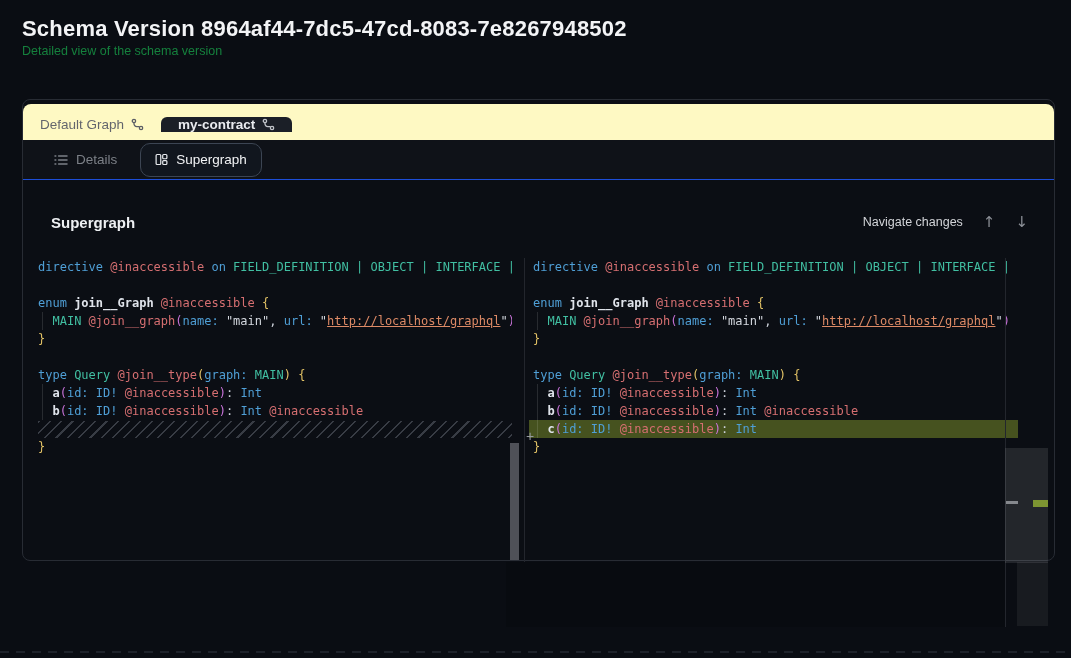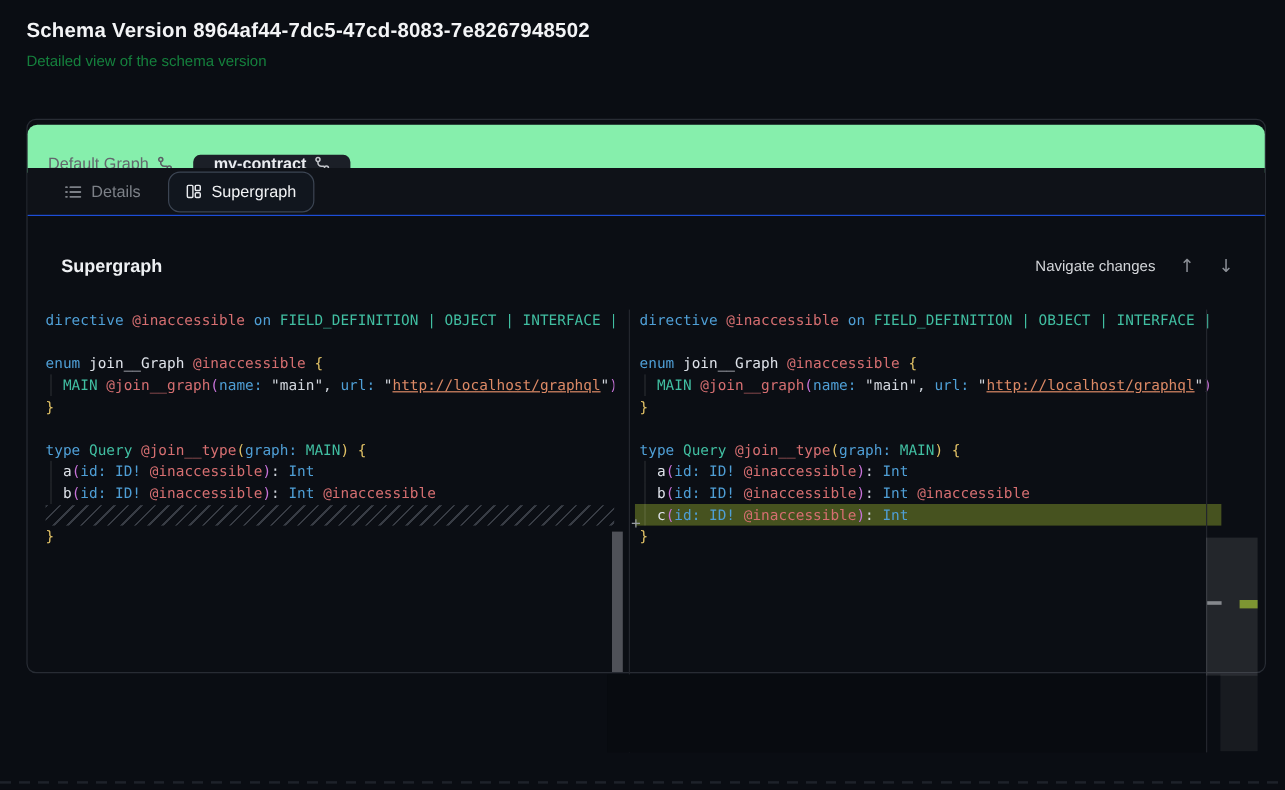--- a/index.html
+++ b/index.html
@@ -7,35 +7,35 @@
   body {
     position:relative;
     background:#0a0d13;
     font-family:"Liberation Sans", sans-serif;
     overflow:hidden;
     color:#e8eaee;
   }
   
   .page-title {
     position:absolute; left:22px; top:16px;
-    font-size:17px; font-weight:700; color:#f3f4f6; letter-spacing:.2px;
+    font-size:22px; font-weight:700; color:#f3f4f6; letter-spacing:.2px;
   }
   .page-subtitle {
     position:absolute; left:22px; top:44px;
     font-size:12.5px; color:#15803d;
   }
   
   .card {
     position:absolute; left:22px; top:99px; width:1033px; height:462px;
     background:#0b0e14; border:1px solid #282c34; border-radius:8px;
   }
   .tabbar {
     position:absolute; left:0; top:4px; right:0; height:40px;
-    background:#86efac; border-radius:8px 8px 0 0;
-    display:flex; align-items:flex-end;
+    background:#fef9c3; border-radius:8px 8px 0 0;
+    display:flex; align-items:center;
   }
   .tab {
     display:flex; align-items:center; gap:7px; padding:0 17px;
     font-size:13.5px; color:#63666d; cursor:pointer; white-space:nowrap;
   }
   .tab .ticon { display:flex; color:#5a5d64; }
   .tab.active { background:#1b1f27; color:#e9ebef; border-radius:6px 6px 0 0;font-weight:bold; }
   .tab.active .ticon { color:#c2c5ca; }
   .subtabs {
     position:absolute; left:0; top:40px; right:0; height:40px;
@@ -86,21 +86,21 @@
     margin-left:var(--pad); padding-left:0; height:17px; margin-top:1px;
     background:repeating-linear-gradient(135deg, rgba(150,157,170,.32) 0 1.5px, transparent 1.5px 8px);
   }
   .tk-kw { color:var(--c-kw); }
   .tk-ty { color:var(--c-ty); }
   .tk-dr { color:var(--c-dr); }
   .tk-br { color:var(--c-br); }
   .tk-p2 { color:var(--c-p2); }
   .tk-pl { color:var(--c-pl); }
   .tk-st { color:var(--c-st); }
-  .tk-nm { color:var(--c-nm); font-weight:normal; }
+  .tk-nm { color:var(--c-nm); font-weight:bold; }
   .tk-url { color:var(--c-url); text-decoration:underline; }
   
   .vline { position:absolute; width:1px; background:#23262d; top:258px; height:369px; }
   .vline-mid   { left:524px; }
   .vline-right { left:1005px; }
   .below-card-fill {
     position:absolute; left:506px; top:562px; width:499px; height:65px; background:#080b10;
   }
   .plus-marker {
     position:absolute; left:523px; top:427px; width:14px; height:18px;

